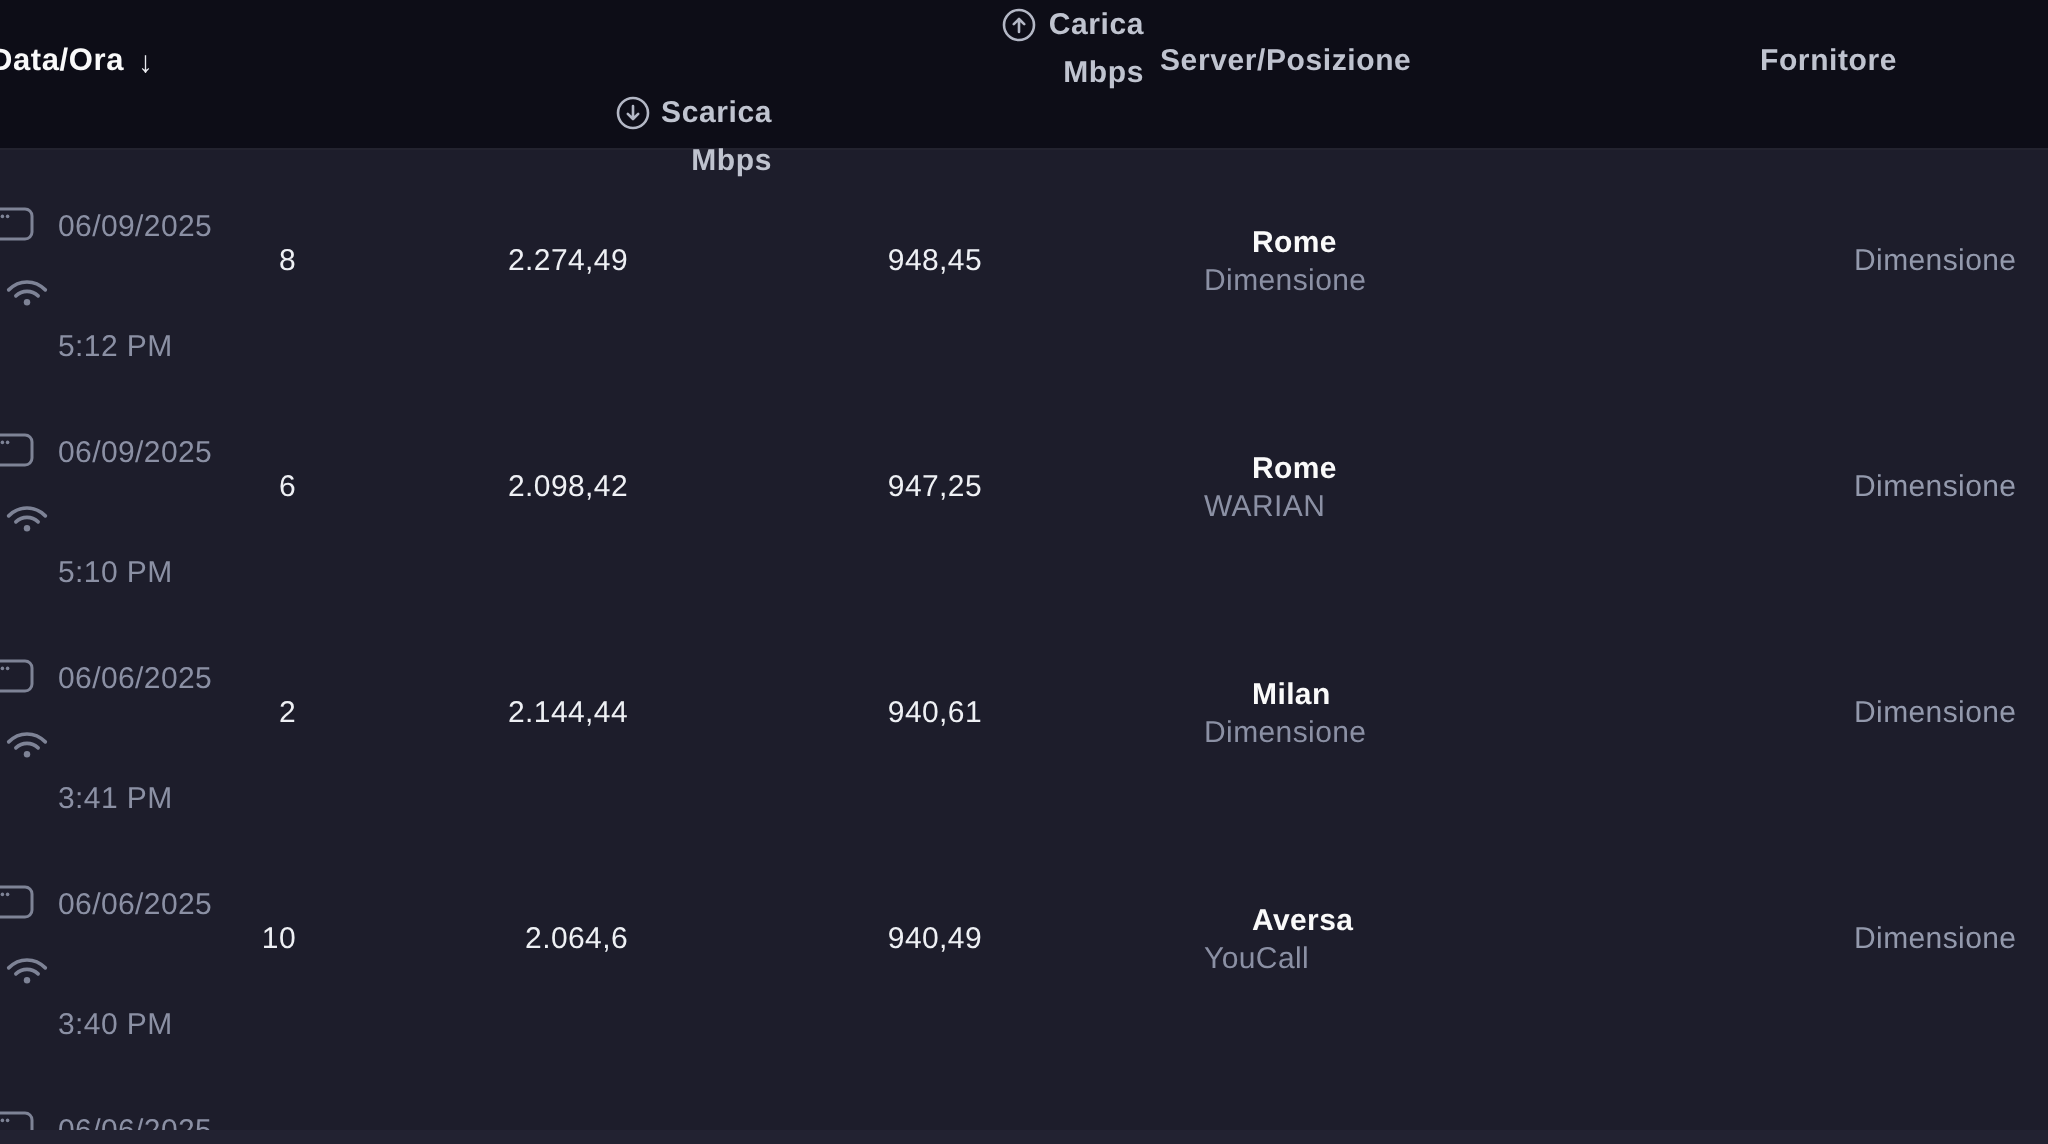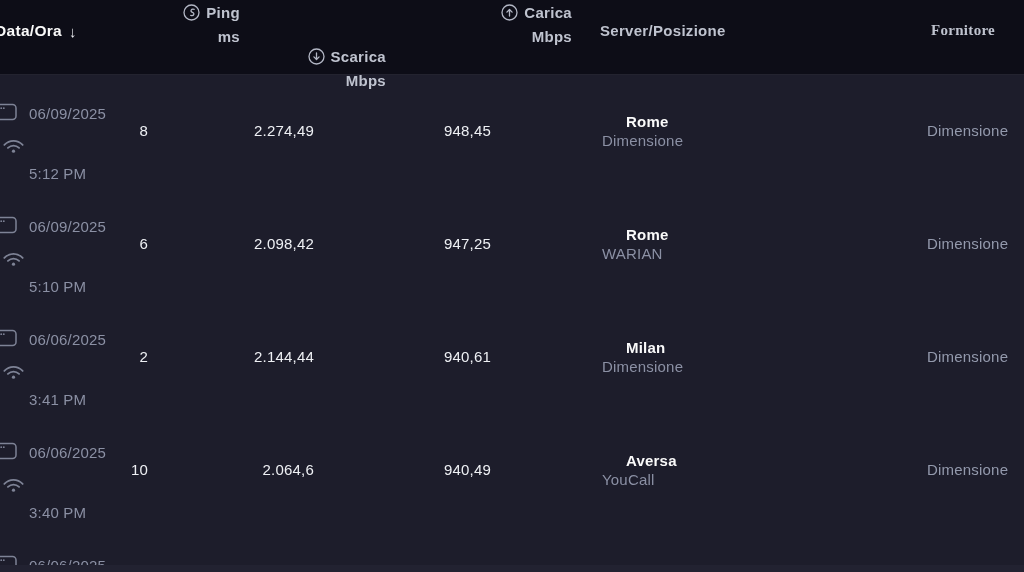--- a/index.html
+++ b/index.html
@@ -16,22 +16,22 @@
     background:#0d0d17; border-bottom:1px solid #23232f;
   }
   .hcol { position:absolute; color:#bfc3cf; font-size:15px; font-weight:600; letter-spacing:.3px; }
   .hcol .hline1 { display:flex; align-items:center; justify-content:flex-end; gap:6px; height:19px; }
   .hcol .hline2 { margin-top:7px; line-height:16px; text-align:right; }
   .hc-datetime { left:-5px; top:22px; color:#fafafa; font-weight:700; font-size:15.5px;
                  display:flex; align-items:center; gap:7px; cursor:pointer; }
   .hc-ping    { right:784px; top:3px; text-align:right; cursor:pointer; }
   .hc-down    { right:638px; top:3px; text-align:right; cursor:pointer;margin-top:44px; }
   .hc-up      { right:452px; top:3px; text-align:right; cursor:pointer; }
-  .hc-server  { left:600px;  top:22px; cursor:pointer; }
-  .hc-provider{ left:931px;  top:22px; cursor:pointer;font-family:Liberation Serif, serif; }
+  .hc-server  { left:580px;  top:22px; cursor:pointer; }
+  .hc-provider{ left:880px;  top:22px; cursor:pointer; }
   .hicon { display:inline-flex; width:17px; height:17px; color:#b3b7c5; }
   .sort-arrow { font-size:15px; color:#e8e9ee; font-weight:700; }
   
   .row { position:absolute; left:0; width:932px; height:113px; cursor:pointer; }
   .row-0 { top:75px; }  .row-1 { top:188px; } .row-2 { top:301px; }
   .row-3 { top:414px; } .row-4 { top:527px; }
   .cell { position:absolute; font-size:15px; line-height:17px; letter-spacing:.2px; }
   .c-date { left:29px; top:30px; color:#8b90a4; font-weight:500; }
   .c-time { left:29px; top:64px; color:#8b90a4; font-weight:500;margin-top:26px; }
   .c-num  { color:#eef0f4; font-weight:500; text-align:right; }
@@ -56,32 +56,20 @@
 
 <div class="page">
 
   <div class="thead">
 
     <div class="hcol hc-datetime">
       <span>Data/Ora</span>
       <span class="sort-arrow">↓</span>
     </div>
 
-    <div class="hcol hc-ping">
-      <div class="hline1">
-        <span class="hicon">
-          <svg viewBox="0 0 17 17" fill="none" stroke="currentColor" stroke-width="1.3">
-            <circle cx="8.5" cy="8.5" r="7.5"></circle>
-            <path d="M11.2 5.3 C7.9 4.4 6.9 7.6 9.4 8.3 C11.9 9 11.1 12.3 7.7 11.4" stroke-linecap="round"></path>
-          </svg>
-        </span>
-        <span>Ping</span>
-      </div>
-      <div class="hline2">ms</div>
-    </div>
 
     <div class="hcol hc-down">
       <div class="hline1">
         <span class="hicon">
           <svg viewBox="0 0 17 17" fill="none" stroke="currentColor" stroke-width="1.3">
             <circle cx="8.5" cy="8.5" r="7.5"></circle>
             <path d="M8.5 5 V11.4 M5.9 8.9 L8.5 11.5 L11.1 8.9" stroke-linecap="round" stroke-linejoin="round"></path>
           </svg>
         </span>
         <span>Scarica</span>

